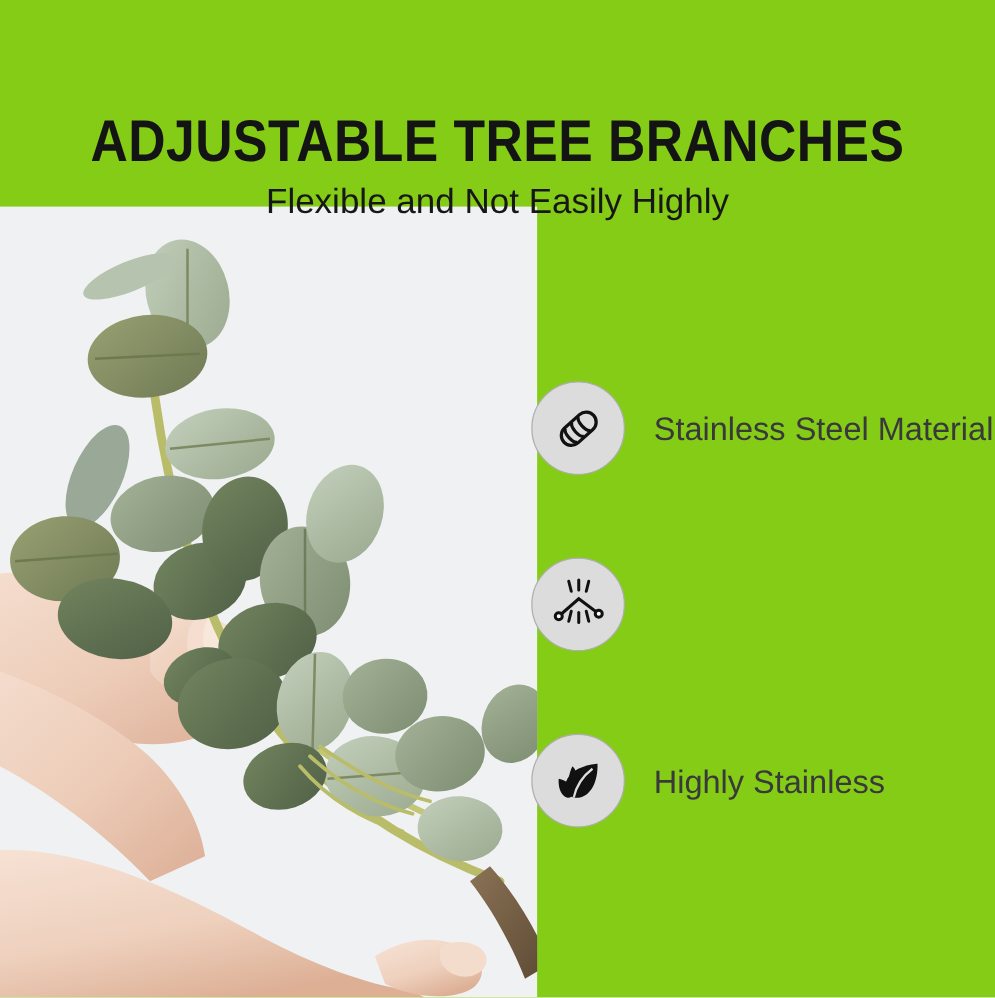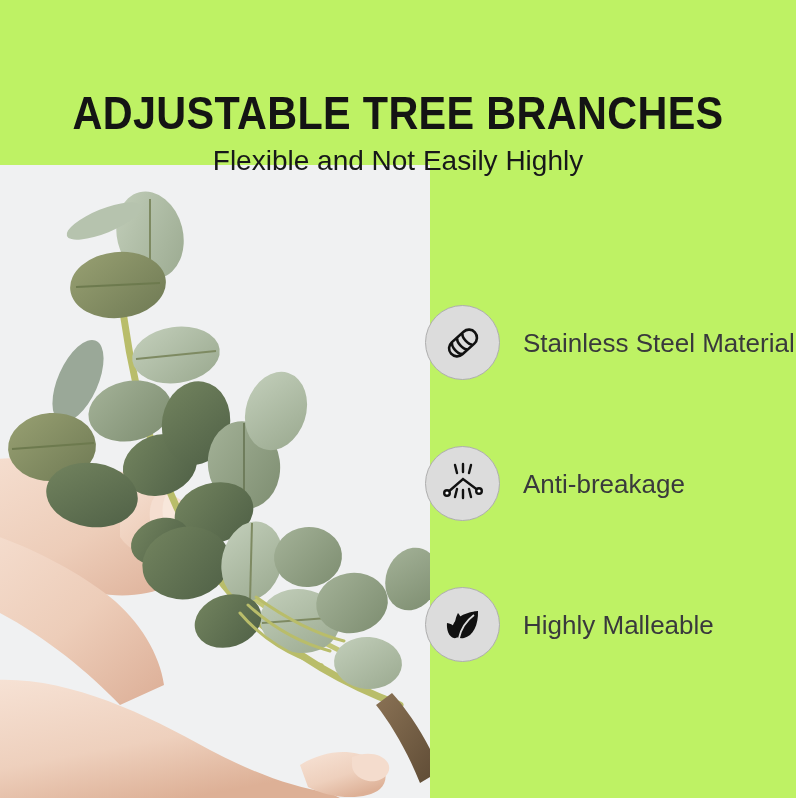--- a/index.html
+++ b/index.html
@@ -9,21 +9,21 @@
     background: #ffffff;
   }
   body {
     font-family: "Liberation Sans", sans-serif;
   }
   #poster {
     position: relative;
     width: 796px;
     height: 798px;
     overflow: hidden;
-    background: #bef264;
+    background: #84cc16;
   }
 
   
   .headline {
     position: absolute;
     left: 0;
     top: 88px;
     width: 796px;
     text-align: center;
     font-family: "Liberation Sans Narrow", "Liberation Sans", sans-serif;
@@ -243,31 +243,30 @@
           <g stroke="#111111" stroke-width="2.4" stroke-linecap="round">
             <path d="M18 13 L16 5"></path>
             <path d="M24 12 L24 4"></path>
             <path d="M30 13 L32 5"></path>
             <path d="M18 29 L16 37"></path>
             <path d="M24 30 L24 38"></path>
             <path d="M30 29 L32 37"></path>
           </g>
         </svg>
       </div>
-      <div class="feature-label">Anti-breakage</div>
     </div>
 
     <div class="feature-row">
       <div class="feature-badge">
         <svg width="42" height="42" viewBox="0 0 42 42">
           <g fill="#111111">
             <path d="M36 7 C 36 7, 16 8, 11 21 C 7.5 30, 15 35.5, 22 34 C 31 32, 36.5 21, 36 7 Z"></path>
             <path d="M16 9 C 16 9, 12 16, 13.5 22.5 C 14.5 27, 18 28, 19.5 25 C 21.5 21, 20 13, 16 9 Z"></path>
             <path d="M5 19 C 5 19, 4 28, 9 32.5 C 12.5 35.6, 17 34, 16.5 30 C 16 24.5, 11 20, 5 19 Z"></path>
           </g>
           <path d="M32 11 C 24 17, 19 25, 17 34" fill="none" stroke="#dcdcdc" stroke-width="1.8"></path>
         </svg>
       </div>
-      <div class="feature-label">Highly Malleable</div>
+      <div class="feature-label">Highly Stainless</div>
     </div>
 
   </div>
 </div>
 
 </body></html>

